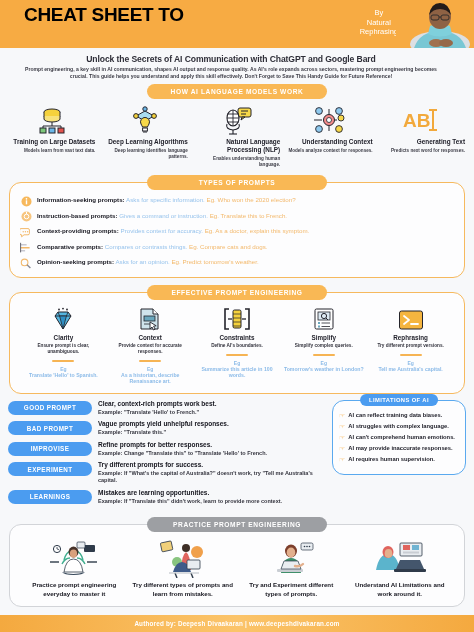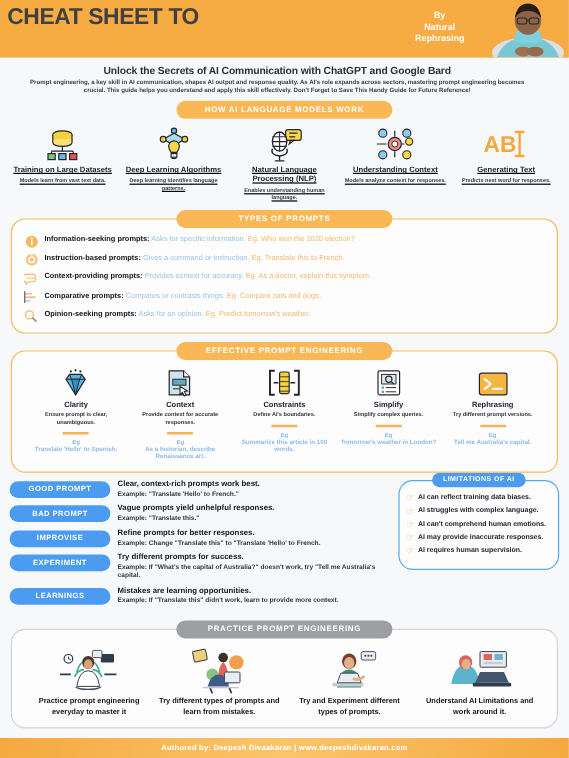--- a/index.html
+++ b/index.html
@@ -24,38 +24,38 @@
   
   .header {
     position: relative;
     height: 48px;
     background: #f7ab43;
     overflow: hidden;
     flex: none;
   }
   .header-title {
     position: absolute;
-    left: 6px;
+    left: 24px;
     top: 5px;
-    color: #404040;
+    color: #000000;
     font-size: 19px;
     font-weight: bold;
     line-height: 19px;
     letter-spacing: -0.3px;
   }
   .header-title .line2 { display: block; }
 
   .byline {
     position: absolute;
-    right: 87px;
+    right: 76px;
     top: 8px;
     text-align: center;
     color: #ffffff;
     font-size: 7.5px;
-    font-weight: bold;
+    font-weight: normal;
     line-height: 9.5px;
   }
   .author-photo {
     position: absolute;
     right: 0;
     top: 0;
     width: 78px;
     height: 48px;
     overflow: hidden;
   }
@@ -111,23 +111,22 @@
   .card.grey { border-color: #d2d4d8; }
 
   
   .how-row {
     display: flex;
     margin: 4px 6px 0 6px;
     flex: none;
   }
   .how-col {
     flex: 1;
-    text-align: center;
+    text-align: right;
     padding: 0 3px;
-    text-decoration: underline;
   }
   .how-icon {
     height: 34px;
     display: flex;
     align-items: center;
     justify-content: center;
   }
   .how-title {
     font-size: 6.4px;
     font-weight: bold;

